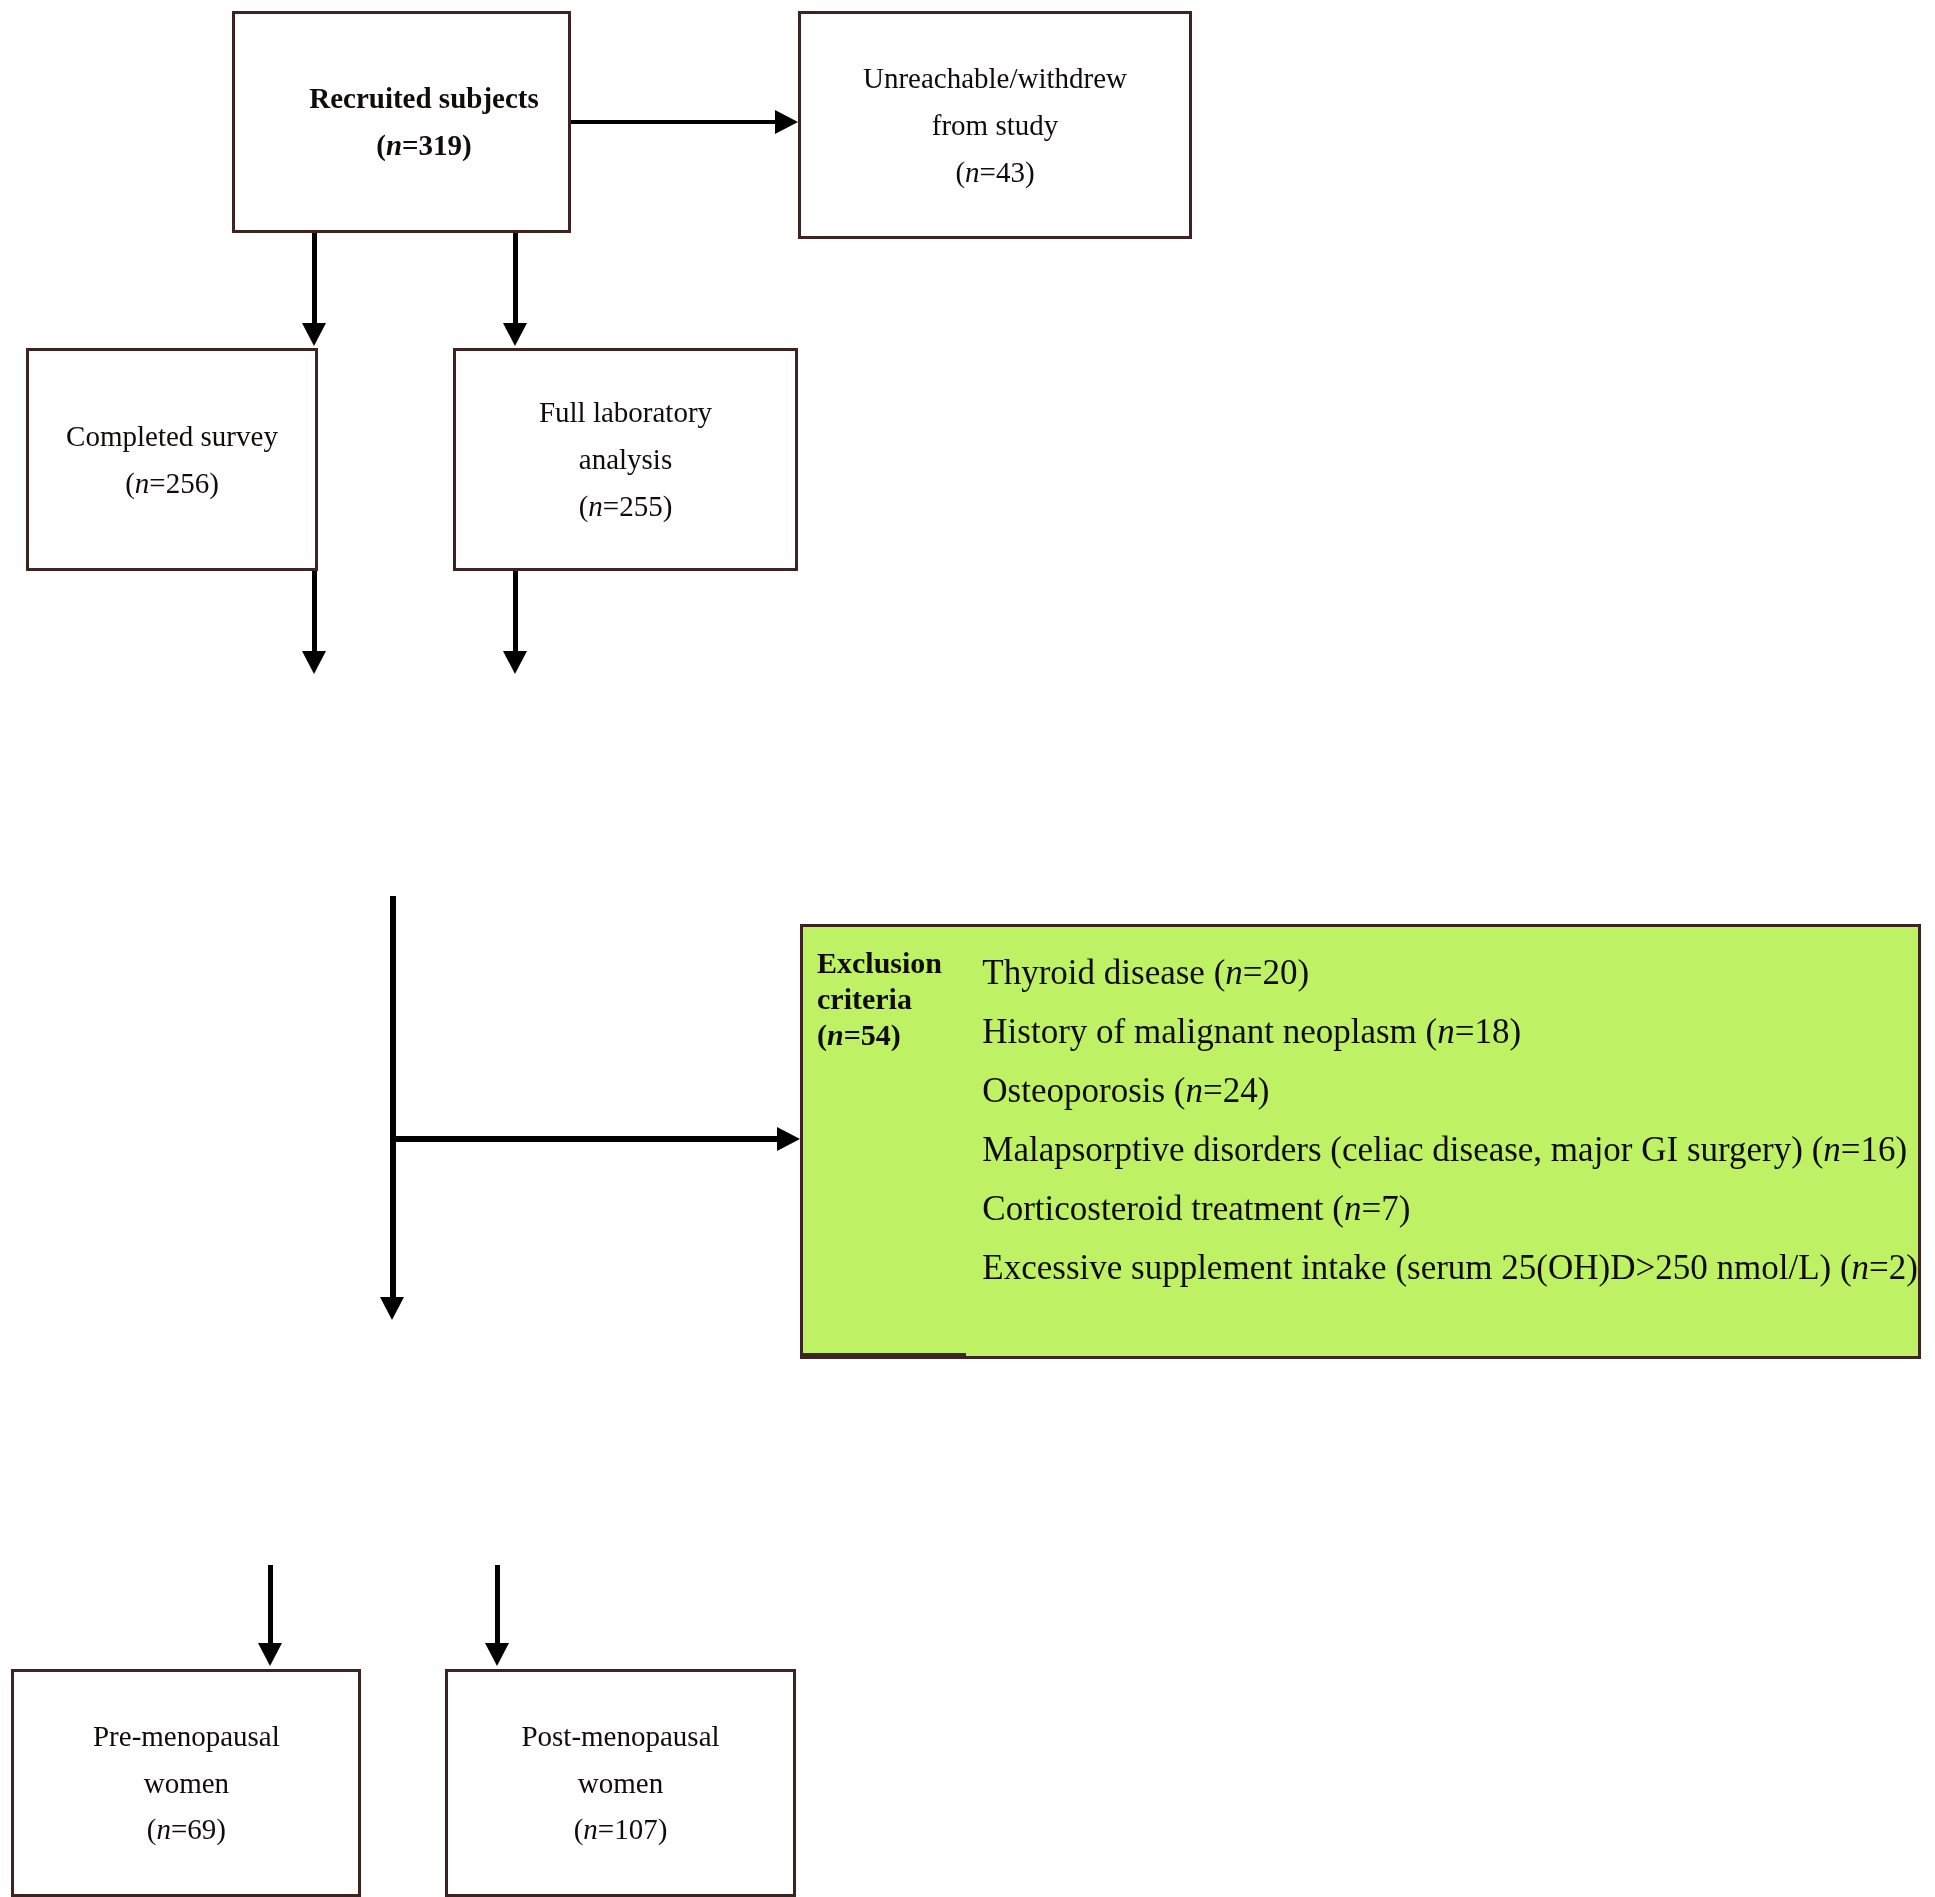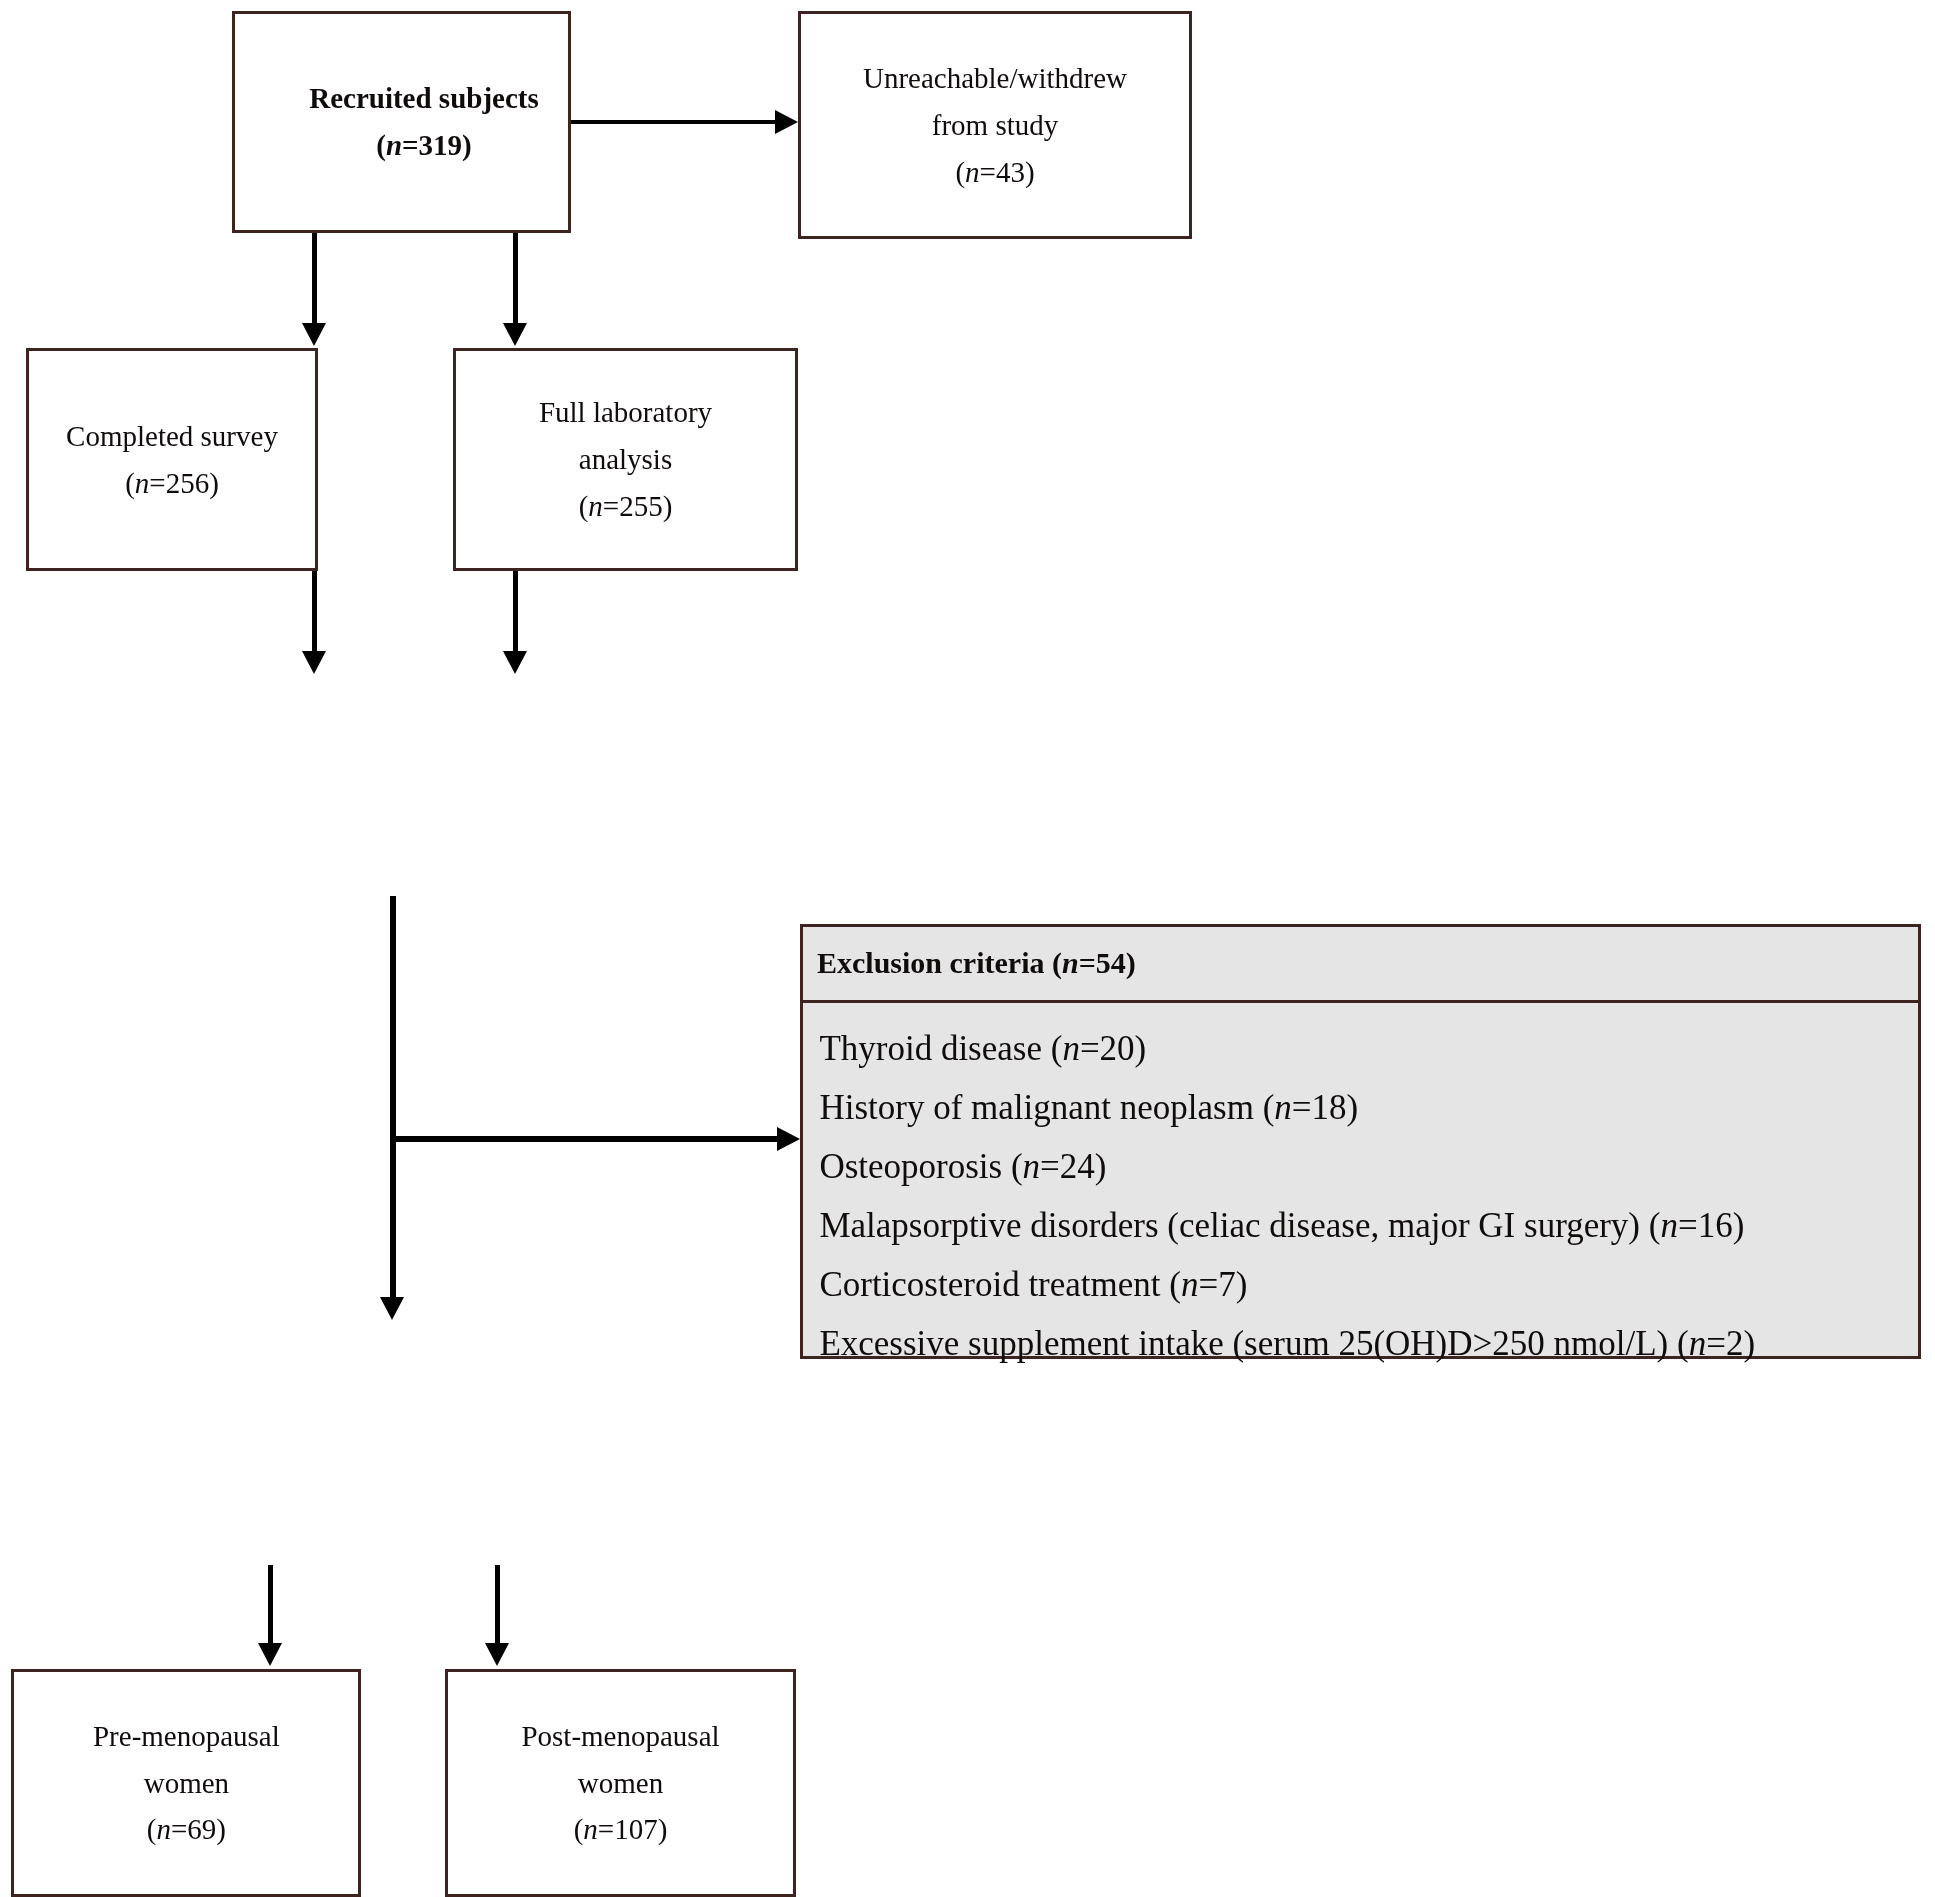--- a/index.html
+++ b/index.html
@@ -31,24 +31,24 @@
   }
   .box .ln { display: block; white-space: nowrap; }
   .bold { font-weight: bold; margin-left: 45px; }
   .ital { font-style: italic; }
 
   
   .panel {
     position: absolute;
     box-sizing: border-box;
     border: 3.2px solid #3d2420;
-    background: #e5e5e5;
+    background: #bef264;
     color: #100c0b;
     display: flex;
-    flex-direction: column;
+    flex-direction: row;
   }
   .panel-head {
     box-sizing: border-box;
     border-bottom: 3.2px solid #3d2420;
     font-size: 30px;
     font-weight: bold;
     padding: 17.7px 0 19px 14px;
     line-height: 1.2;
   }
   .panel-body {

